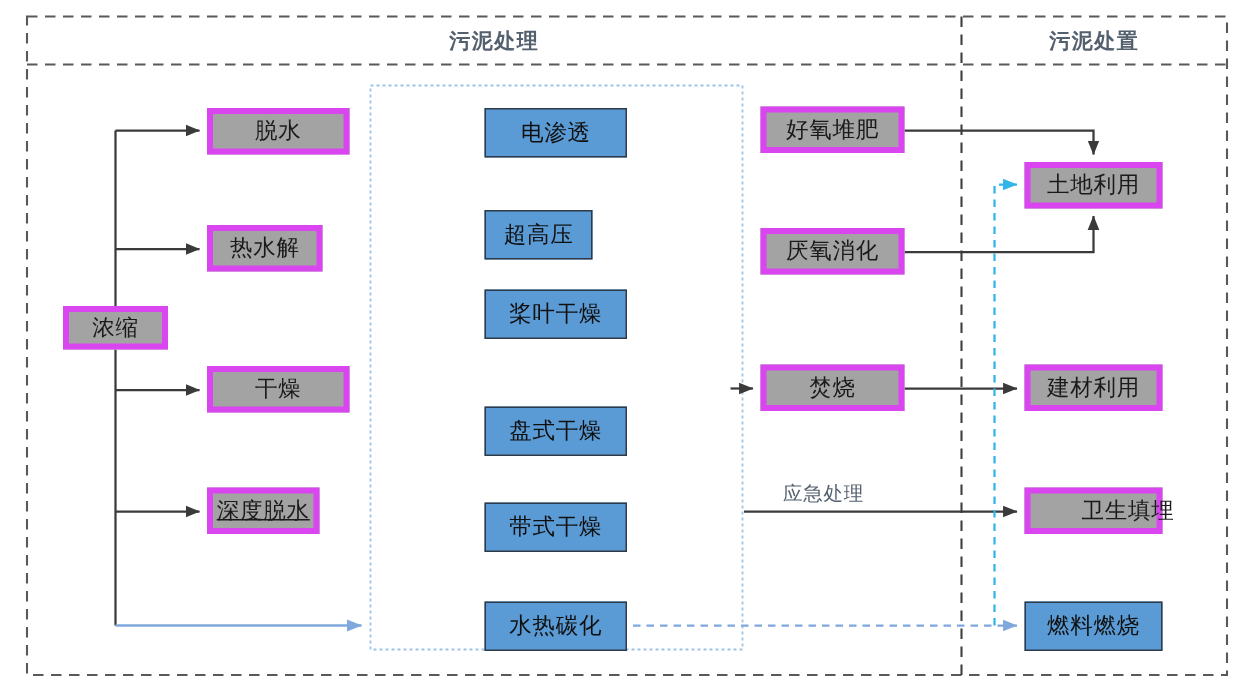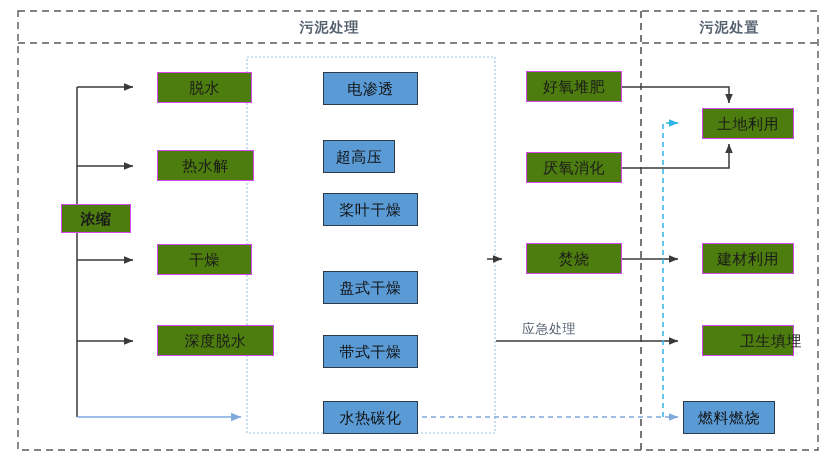--- a/index.html
+++ b/index.html
@@ -28,23 +28,22 @@
     display: flex;
     align-items: center;
     justify-content: center;
     font-size: 15px;
     line-height: 1;
     letter-spacing: 0.5px;
     color: #1a1a1a;
     white-space: nowrap;
   }
   .node-white {
-    background: #4d7c0f;
-    border: 1px solid #d946ef;
-    margin-left: 19px;
+    background: #a3a3a3;
+    border: 4px solid #d946ef;
   }
   .node-blue {
     background: #5b9bd5;
     border: 1.5px solid #2e3a48;
     color: #101010;
   }
   .band-title {
     position: absolute;
     font-size: 14px;
     font-weight: bold;
@@ -108,25 +107,25 @@
     <path d="M496,341 L678,341" fill="none" stroke="#3a3a3a" stroke-width="1.5" marker-end="url(#arrow-black)"></path>
 
     <path d="M422,417 L678,417" fill="none" stroke="#7fa8dd" stroke-width="1.5" stroke-dasharray="5 4" marker-end="url(#arrow-blue)"></path>
 
     <path d="M663,417 L663,123 L678,123" fill="none" stroke="#31b5e8" stroke-width="1.5" stroke-dasharray="5 4" marker-end="url(#arrow-cyan)"></path>
   </svg>
 
   <div class="band-title" style="left:18px; top:19px; width:623px;">污泥处理</div>
   <div class="band-title" style="left:641px; top:19px; width:177px;">污泥处置</div>
 
-  <div class="node node-white" style="left:42px; top:204px; width:70px; height:29px;font-weight:bold;">浓缩</div>
+  <div class="node node-white" style="left:42px; top:204px; width:70px; height:29px;">浓缩</div>
   <div class="node node-white" style="left:138px; top:72px; width:95px; height:31px;">脱水</div>
-  <div class="node node-white" style="left:138px; top:150px; width:97px; height:31px;">热水解</div>
+  <div class="node node-white" style="left:138px; top:150px; width:77px; height:31px;">热水解</div>
   <div class="node node-white" style="left:138px; top:244px; width:95px; height:31px;">干燥</div>
-  <div class="node node-white" style="left:138px; top:325px; width:117px; height:31px;">深度脱水</div>
+  <div class="node node-white" style="left:138px; top:325px; width:75px; height:31px;text-decoration:underline;">深度脱水</div>
 
   <div class="node node-blue" style="left:323px; top:72px; width:95px; height:33px;">电渗透</div>
   <div class="node node-blue" style="left:323px; top:140px; width:72px; height:33px;">超高压</div>
   <div class="node node-blue" style="left:323px; top:193px; width:95px; height:33px;">桨叶干燥</div>
   <div class="node node-blue" style="left:323px; top:271px; width:95px; height:33px;">盘式干燥</div>
   <div class="node node-blue" style="left:323px; top:335px; width:95px; height:33px;">带式干燥</div>
   <div class="node node-blue" style="left:323px; top:401px; width:95px; height:33px;">水热碳化</div>
 
   <div class="node node-white" style="left:507px; top:71px; width:96px; height:31px;">好氧堆肥</div>
   <div class="node node-white" style="left:507px; top:152px; width:96px; height:31px;">厌氧消化</div>

